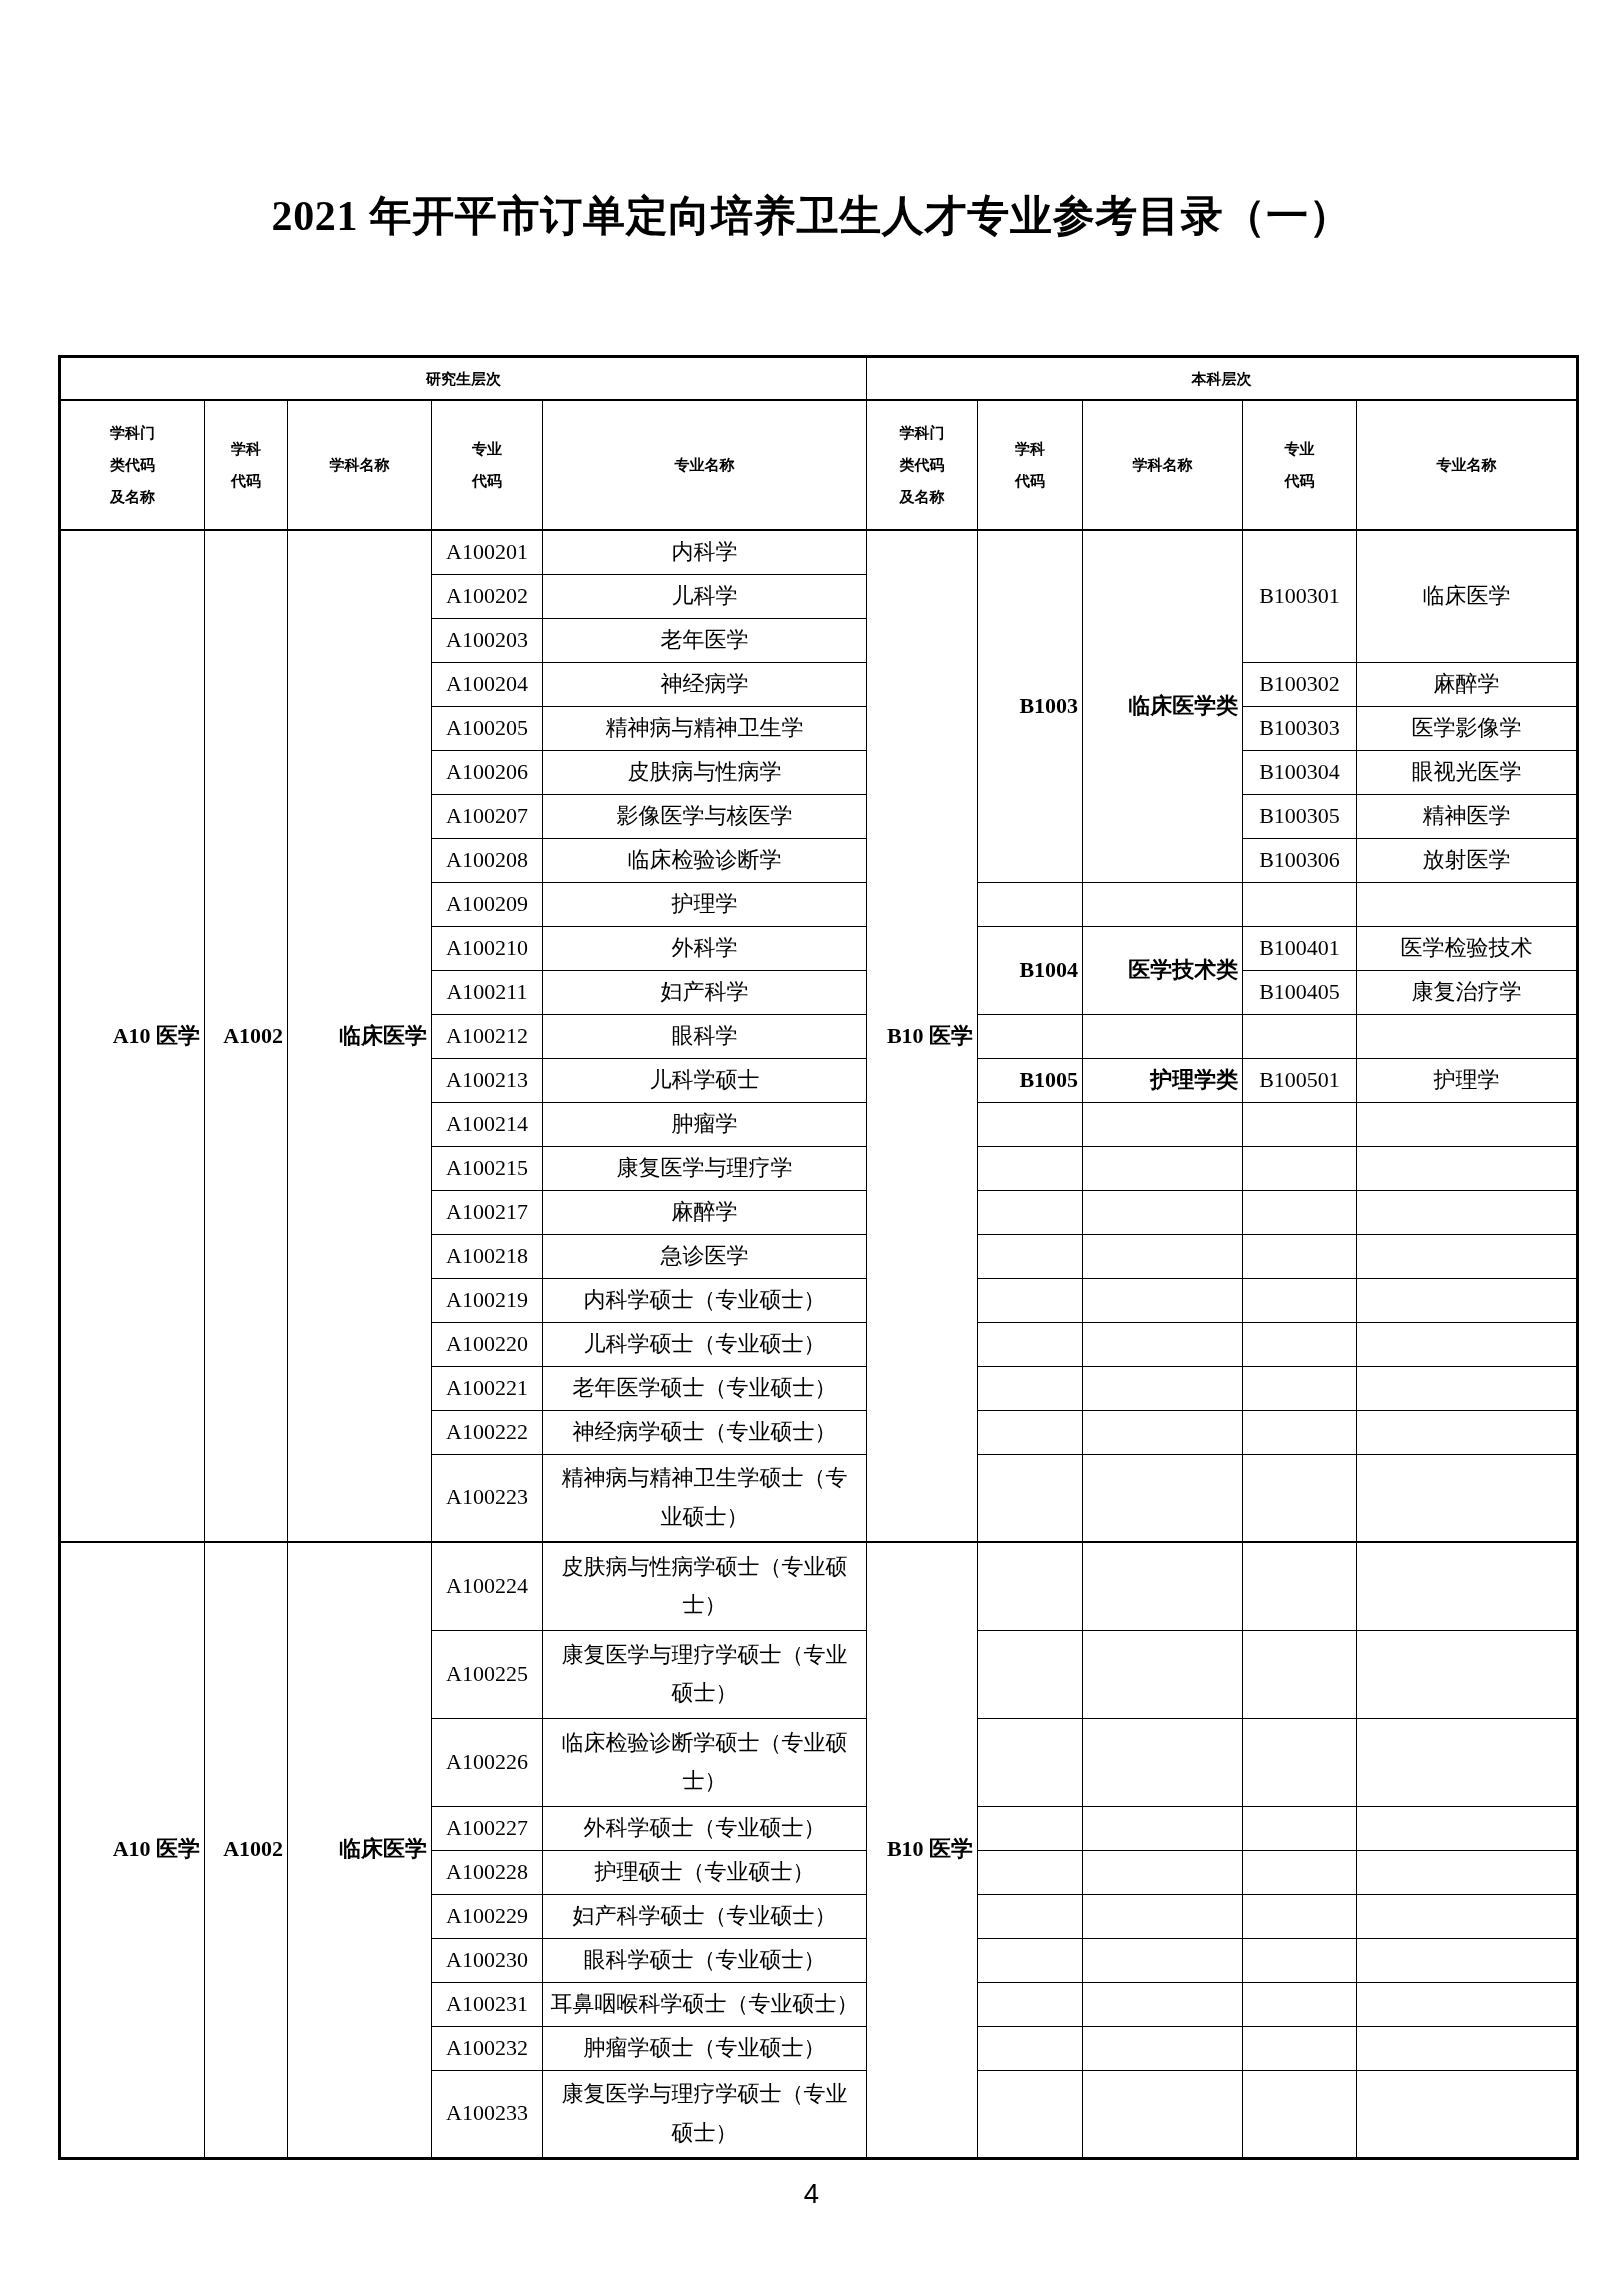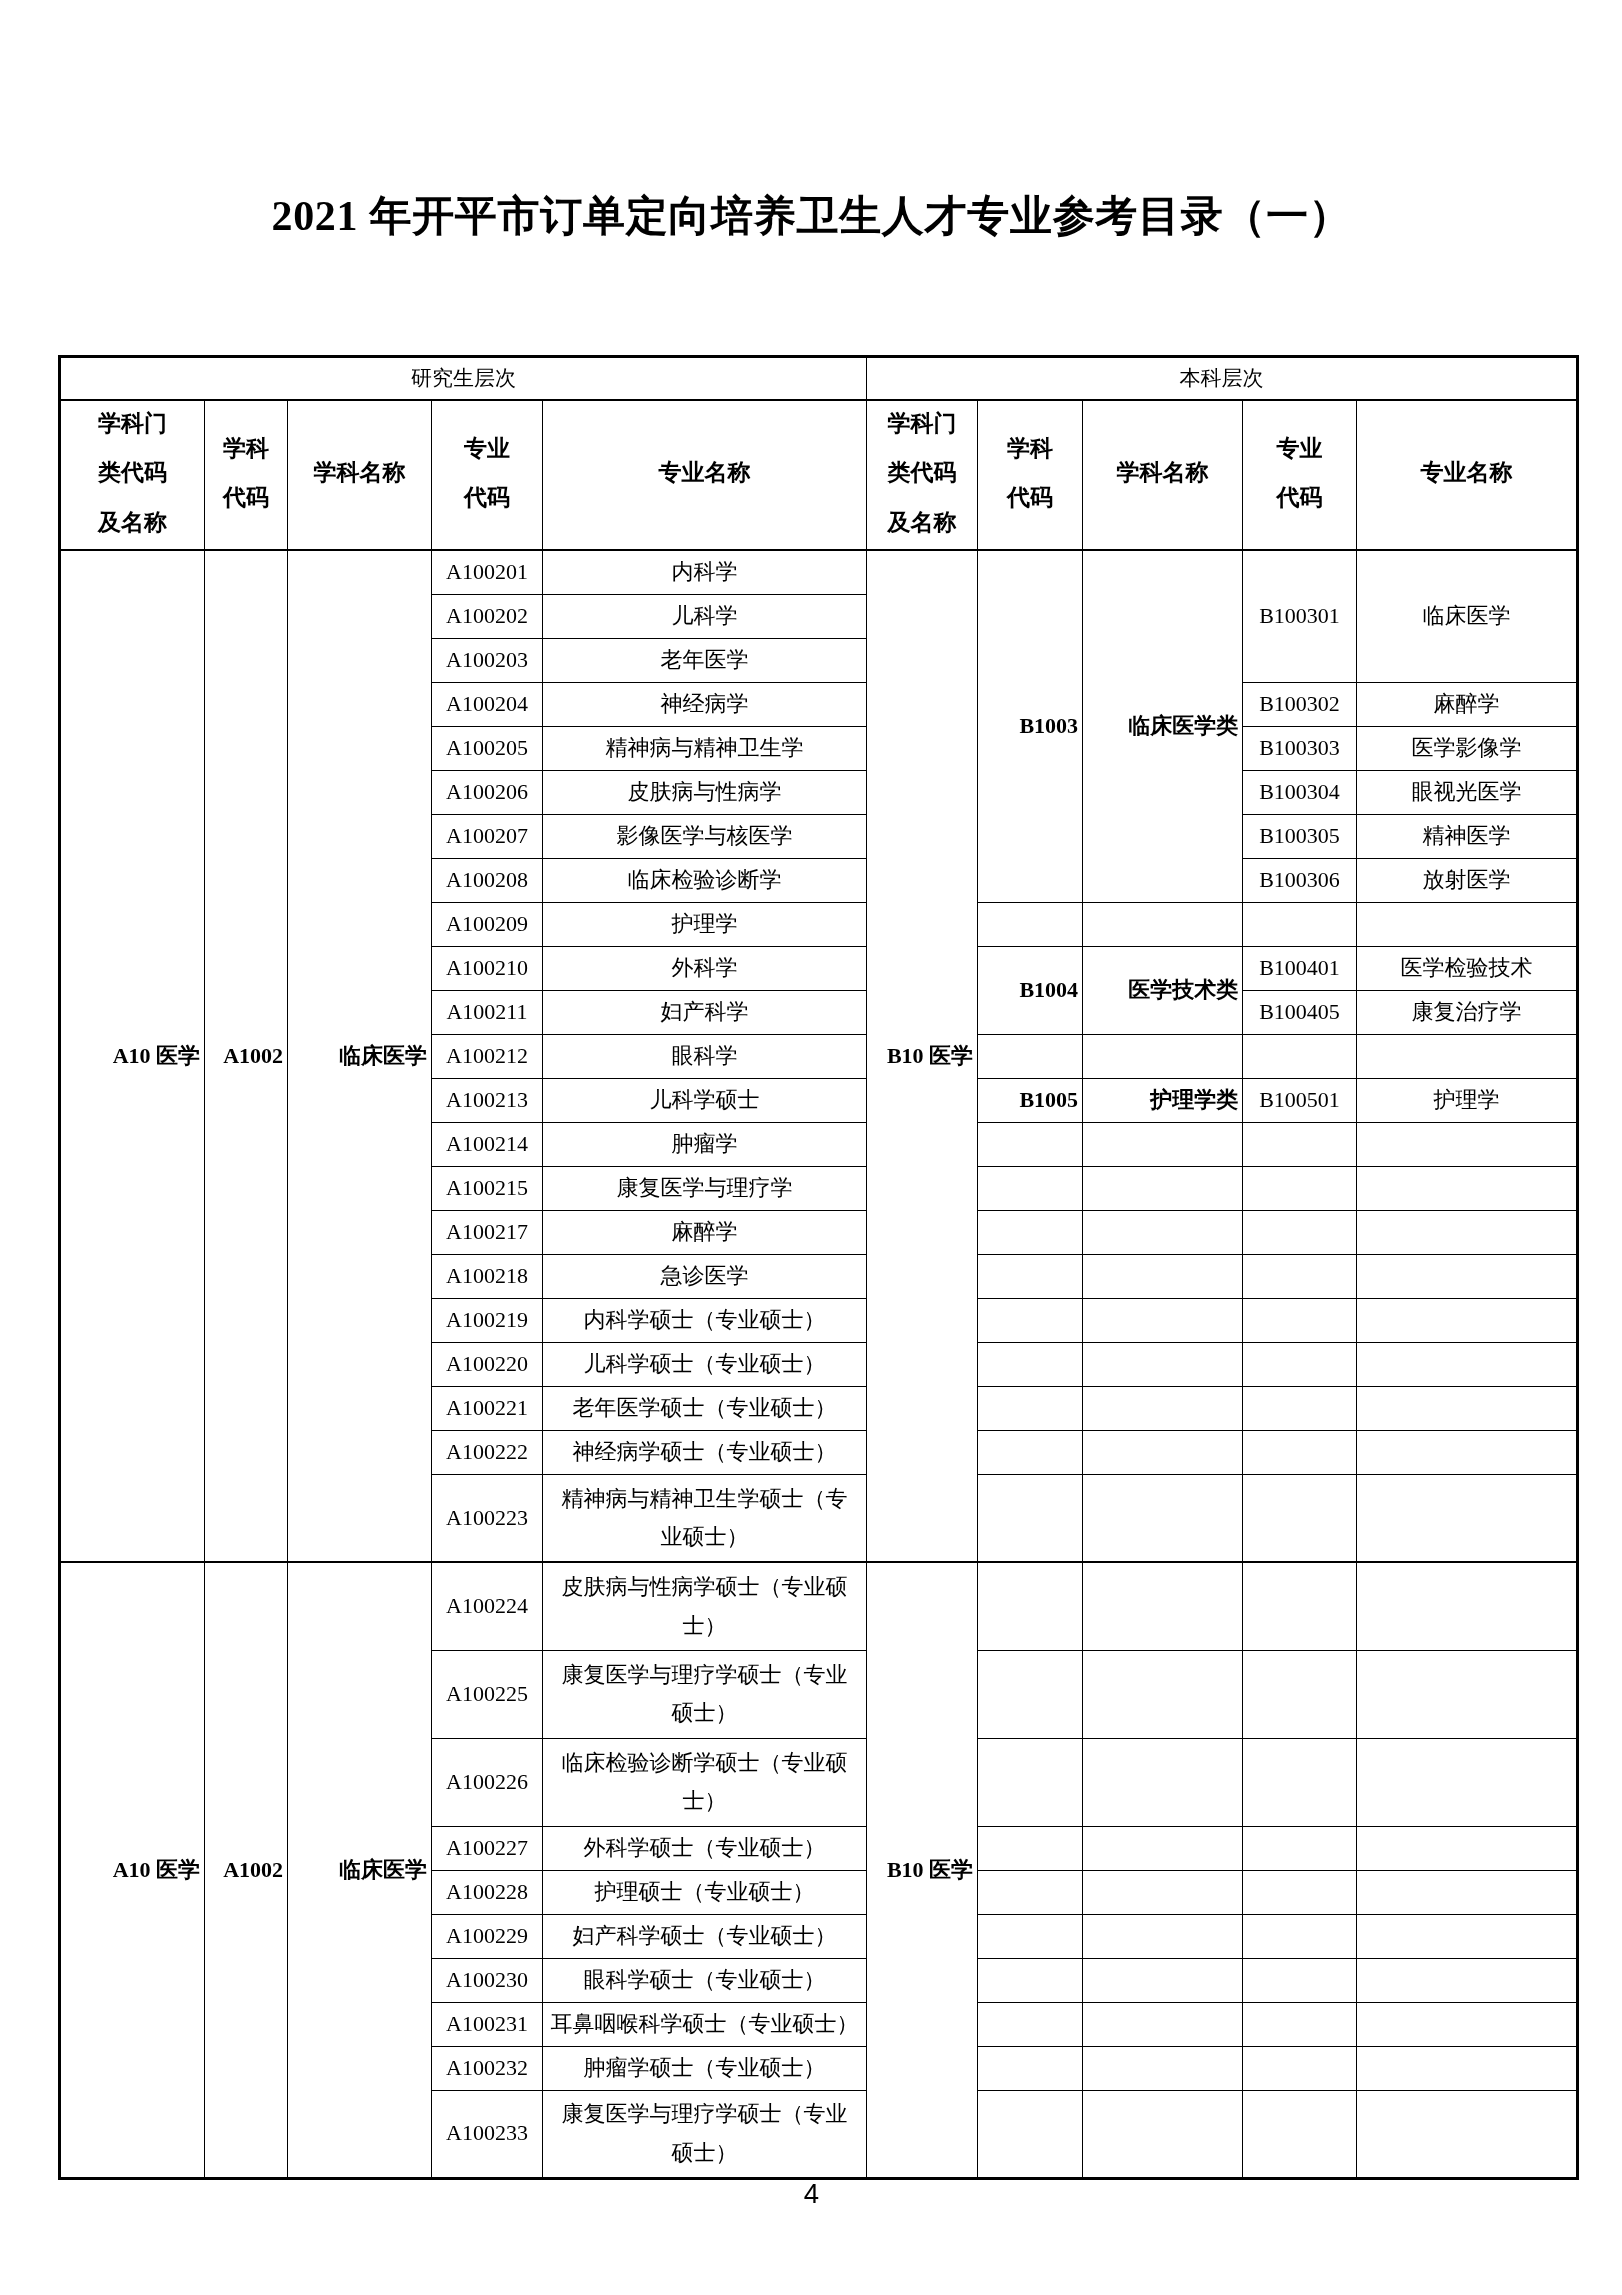--- a/index.html
+++ b/index.html
@@ -36,32 +36,31 @@
   .ref-table th, .ref-table td {
     border: 1.3px solid #000;
     text-align: center;
     vertical-align: middle;
     padding: 0 3.9px;
     overflow: hidden;
   }
   .ref-table thead { border-bottom: 2.6px solid #000; }
   .ref-table tr.level-row th {
     height: 41px;
-    font-size: 21px;
-    font-weight: normal;
+    font-size: 15px;
+    font-weight: bold;
     line-height: 1.2;
     border-bottom: 2.6px solid #000;
   }
   .ref-table tr.colhead-row th {
     height: 128px;
-    font-size: 23px;
+    font-size: 15px;
     font-weight: bold;
     white-space: pre-line;
     line-height: 2.15;
-    font-family: Liberation Mono, monospace;
   }
   .ref-table tbody.section { border-top: 2.6px solid #000; }
   .ref-table td { font-size: 22px; line-height: 1.4; }
   .ref-table td.group { font-weight: bold; text-align: right; }
   .ref-table td.name { white-space: pre-line; line-height: 1.75; }
   .ref-table tr.unit { height: 44px; }
   .ref-table tr.tall { height: 88px; }
   
   col.c0 { width: 145px; } col.c1 { width: 83px; } col.c2 { width: 144px; }
   col.c3 { width: 111px; } col.c4 { width: 324px; } col.c5 { width: 111px; }

